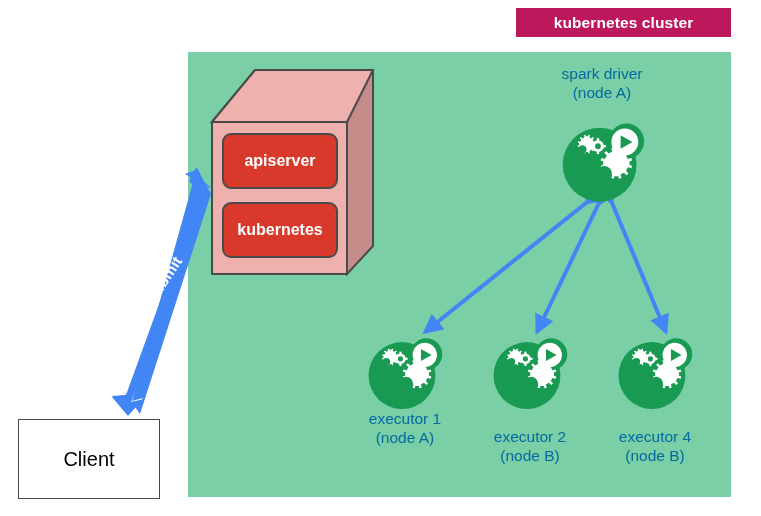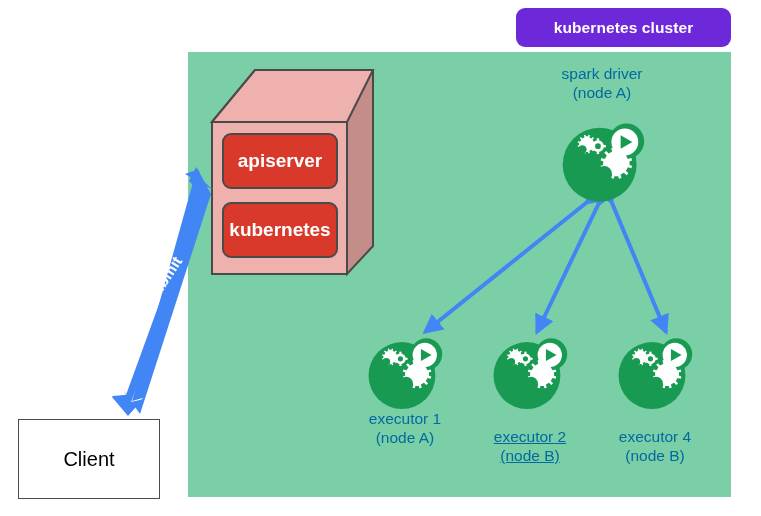--- a/index.html
+++ b/index.html
@@ -3,47 +3,47 @@
 <meta charset="utf-8">
 <style>
   html,body{margin:0;padding:0;background:#ffffff;}
   body{width:761px;height:516px;overflow:hidden;
        font-family:"Liberation Sans","DejaVu Sans",sans-serif;}
   #stage{position:relative;width:761px;height:516px;background:#ffffff;}
 
   
   .cluster-panel{position:absolute;left:188px;top:52px;width:543px;height:445px;
                  background:#7ACFA6;}
-  .cluster-tag{position:absolute;left:516px;top:8px;width:215px;height:39px;
-               background:#6d28d9;display:flex;align-items:center;justify-content:center;border-radius:9px;}
+  .cluster-tag{position:absolute;left:516px;top:8px;width:215px;height:29px;
+               background:#be185d;display:flex;align-items:center;justify-content:center;}
   .cluster-tag span{color:#ffffff;font-size:15.5px;font-weight:bold;letter-spacing:.1px;}
 
   
   .cube{position:absolute;left:205px;top:64px;width:175px;height:216px;}
   .cube svg{display:block;}
   .cube-box{position:absolute;background:#D8392B;border:2px solid #4a4a4a;
             border-radius:9px;display:flex;align-items:center;justify-content:center;}
-  .cube-box span{color:#ffffff;font-size:19px;font-weight:bold;}
+  .cube-box span{color:#ffffff;font-size:16px;font-weight:bold;}
   #box-apiserver{left:17px;top:69px;width:112px;height:52px;}
   #box-scheduler{left:17px;top:138px;width:112px;height:52px;}
 
   
   .node{position:absolute;}
   .node svg{display:block;}
   .node-label{position:absolute;text-align:center;color:#0369a1;
               font-size:15.5px;line-height:19px;white-space:pre;}
 
   #driver{left:561px;top:121px;width:84px;height:84px;}
   #driver-label{left:522px;top:64px;width:160px;}
 
   #exec1{left:367px;top:336px;width:76px;height:76px;}
   #exec2{left:492px;top:336px;width:76px;height:76px;}
   #exec3{left:617px;top:336px;width:76px;height:76px;}
   #exec1-label{left:330px;top:409px;width:150px;}
-  #exec2-label{left:455px;top:427px;width:150px;text-decoration:underline;}
+  #exec2-label{left:455px;top:427px;width:150px;}
   #exec3-label{left:580px;top:427px;width:150px;}
 
   
   .arrows{position:absolute;left:0;top:0;width:761px;height:516px;
           pointer-events:none;}
 
   
   .submit-layer{position:absolute;left:0;top:0;width:761px;height:516px;}
   .submit-text{position:absolute;left:92px;top:290px;width:120px;
                color:#ffffff;font-size:15.5px;font-weight:bold;

